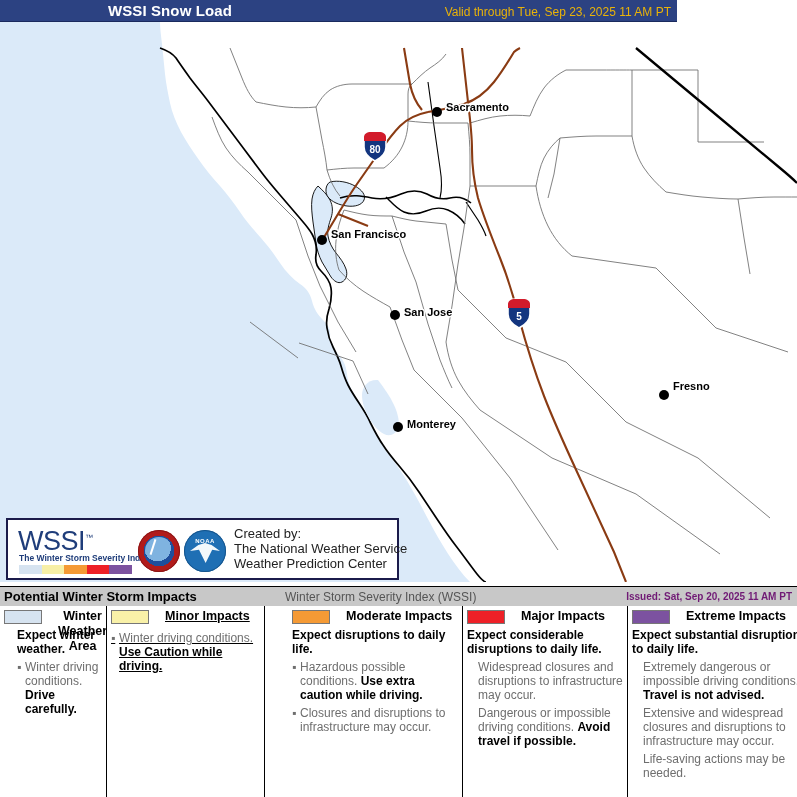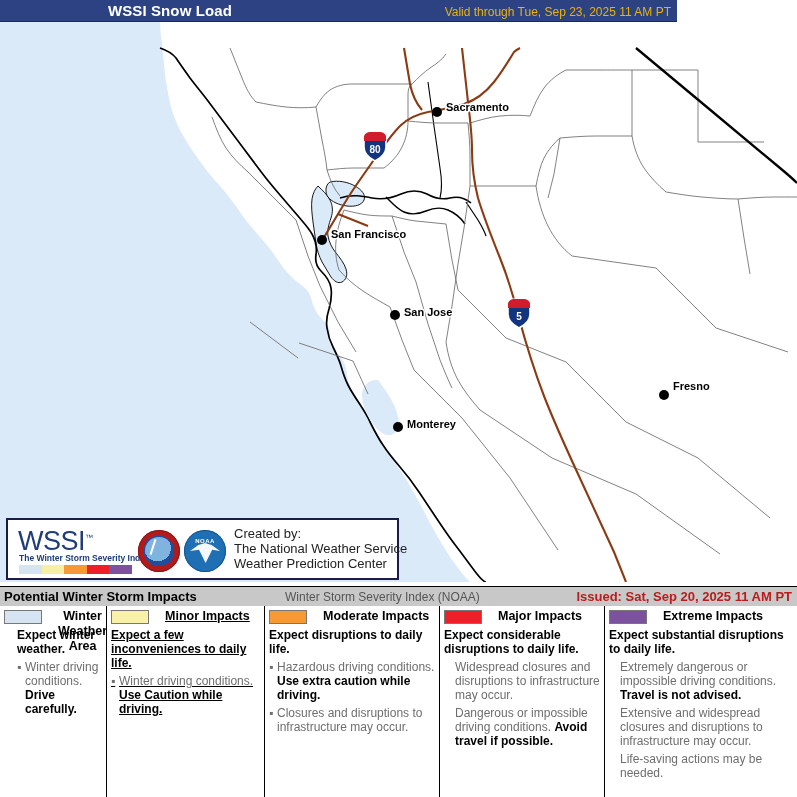--- a/index.html
+++ b/index.html
@@ -46,21 +46,21 @@
   .seal-noaa .bird{position:absolute;left:6px;top:13px;width:30px;height:20px;
     background:#fff;clip-path:polygon(0% 40%,28% 10%,50% 0%,72% 10%,100% 40%,74% 34%,52% 100%,30% 34%);opacity:.95;}
   .seal-noaa .lbl{position:absolute;left:0;top:8px;width:42px;text-align:center;font-size:6px;
     font-weight:bold;color:#fff;letter-spacing:.5px;}
 
   
   .sectionbar{position:absolute;left:0;top:586px;width:797px;height:32px;background:#c8c8c8;
     border-top:1px solid #000;border-bottom:1px solid #000;box-sizing:border-box;}
   .sec-left{position:absolute;left:4px;top:1px;font-size:13px;font-weight:bold;color:#000;line-height:18px;}
   .sec-mid{position:absolute;left:285px;top:2px;font-size:12px;color:#555;line-height:17px;}
-  .sec-right{position:absolute;right:5px;top:1px;font-size:13px;font-weight:bold;color:#b91c1c;line-height:18px;white-space:nowrap;}
+  .sec-right{position:absolute;right:5px;top:1px;font-size:10px;font-weight:bold;color:#701a75;line-height:18px;white-space:nowrap;}
 
   
   .legend{position:absolute;left:0;top:606px;width:797px;height:191px;display:flex;background:#fff;}
   .lcol{position:relative;box-sizing:border-box;padding:3px 4px 0 4px;border-right:1px solid #000;overflow:hidden;}
   .lcol:last-child{border-right:none;}
   .lhead{display:flex;align-items:flex-start;gap:16px;height:18px;}
   .swatch{width:38px;height:14px;border:1px solid #777;box-sizing:border-box;flex:0 0 auto;margin-top:1px;}
   .lhead-title{font-size:12.5px;font-weight:bold;color:#000;line-height:15px;}
   .lhead-title.stacked{text-align:center;width:100%;}
   .lbody{margin-top:1px;}
@@ -271,21 +271,21 @@
 
     <div class="createdby">
       <div>Created by:</div>
       <div>The National Weather Service</div>
       <div>Weather Prediction Center</div>
     </div>
   </div>
 
   <div class="sectionbar">
     <div class="sec-left">Potential Winter Storm Impacts</div>
-    <div class="sec-mid">Winter Storm Severity Index (NOAA)</div>
+    <div class="sec-mid">Winter Storm Severity Index (WSSI)</div>
     <div class="sec-right">Issued: Sat, Sep 20, 2025 11 AM PT</div>
   </div>
 
   <div class="legend" id="legend">
       <div class="lcol col-winter" style="width: 107px; flex: 0 0 107px;">
         <div class="lhead">
           <div class="swatch" style="background: rgb(214, 227, 240);"></div>
           <div class="lhead-title stacked">Winter Weather Area</div>
         </div>
         <div class="lbody">
@@ -295,37 +295,36 @@
             <span class="txt"><span>Winter driving conditions. </span><b>Drive carefully.</b></span>
           </div>
         </div>
       </div>
       <div class="lcol" style="width: 158px; flex: 0 0 158px; text-decoration: underline;">
         <div class="lhead">
           <div class="swatch" style="background: rgb(249, 241, 168);"></div>
           <div class="lhead-title">Minor Impacts</div>
         </div>
         <div class="lbody">
-          <div class="lintro">Expect a few inconveniences to daily life.</div>
           <div class="litem">
             <span class="bul">▪</span>
             <span class="txt"><span>Winter driving conditions. </span><b>Use Caution while driving.</b></span>
           </div>
         </div>
       </div>
-      <div class="lcol" style="width: 175px; flex: 0 0 175px;">
+      <div class="lcol" style="width: 175px; flex: 0 0 175px; margin-left: 23px;">
         <div class="lhead">
           <div class="swatch" style="background: rgb(245, 154, 53);"></div>
           <div class="lhead-title">Moderate Impacts</div>
         </div>
         <div class="lbody">
           <div class="lintro">Expect disruptions to daily life.</div>
           <div class="litem">
             <span class="bul">▪</span>
-            <span class="txt"><span>Hazardous driving conditions. </span><b>Use extra caution while driving.</b></span>
+            <span class="txt"><span>Hazardous possible conditions. </span><b>Use extra caution while driving.</b></span>
           </div>
           <div class="litem">
             <span class="bul">▪</span>
             <span class="txt"><span>Closures and disruptions to infrastructure may occur.</span></span>
           </div>
         </div>
       </div>
       <div class="lcol" style="width: 165px; flex: 0 0 165px;">
         <div class="lhead">
           <div class="swatch" style="background: rgb(238, 32, 39);"></div>

